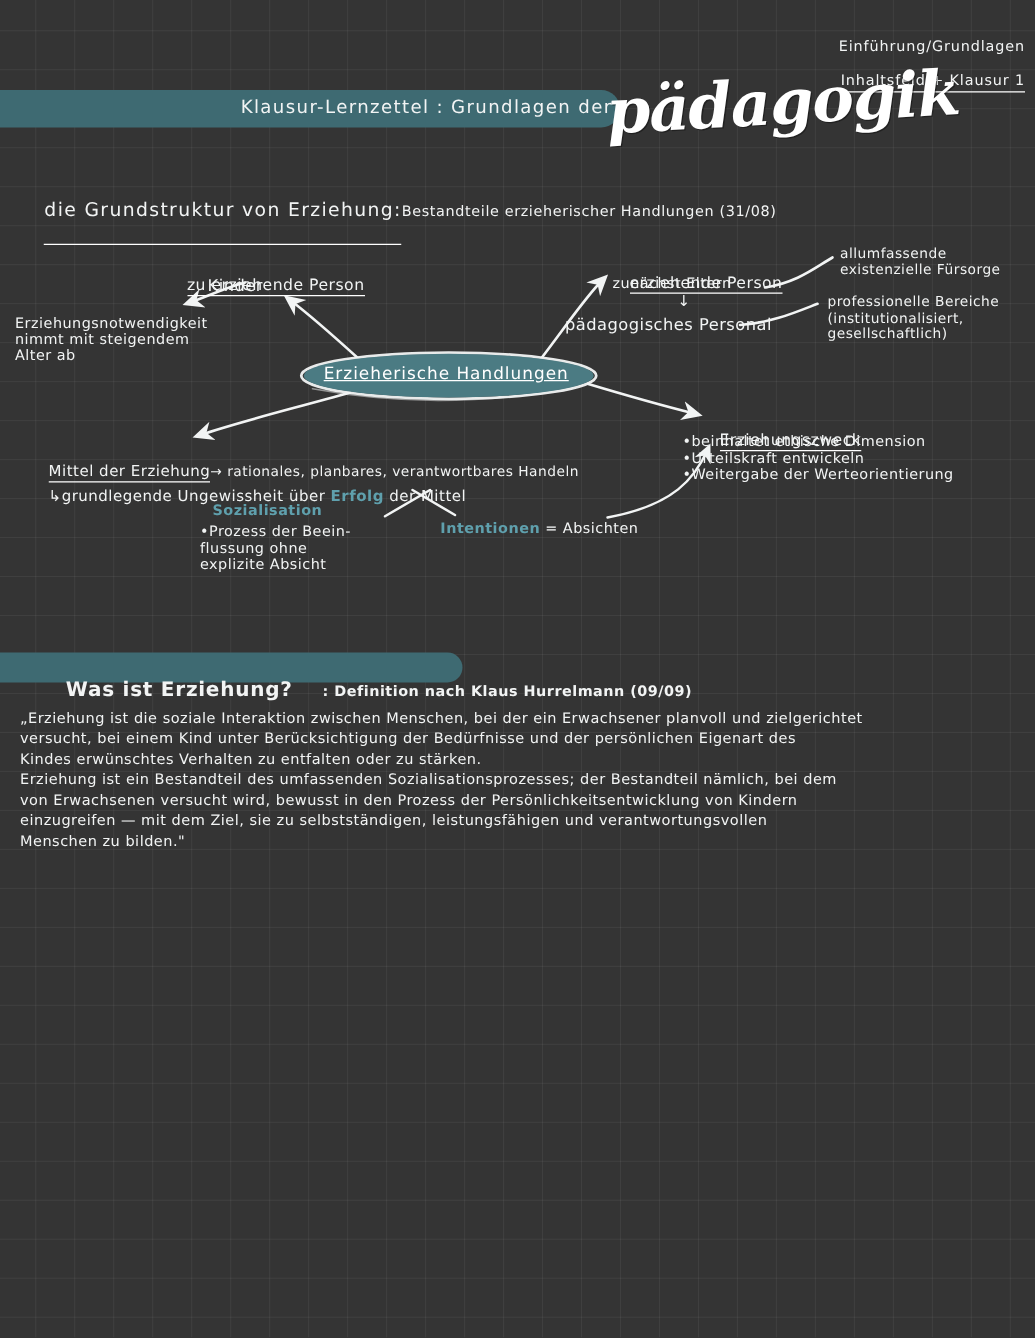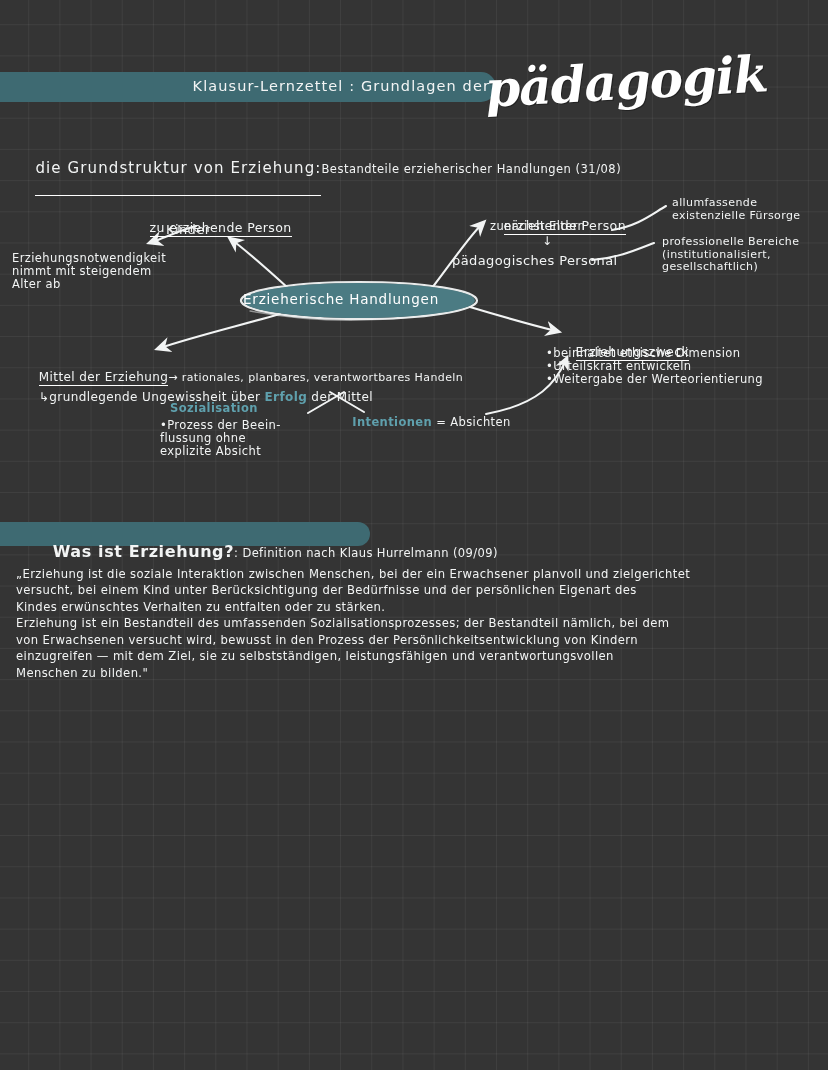--- a/index.html
+++ b/index.html
@@ -77,22 +77,22 @@
 
   #m-fuersorge{left:672px;top:197px;font-size:11px;}
   #m-profber{left:662px;top:236px;font-size:11px;}
 
   
   #ellipse{
     position:absolute;left:243px;top:283px;width:232px;height:35px;
     background:#4b7b83;border-radius:50%/50%;
   }
   #ellipse-label{
-    position:absolute;left:243px;top:292px;width:212px;text-align:left;
-    font-size:13.5px;letter-spacing:.8px;color:#ffffff;
+    position:absolute;left:243px;top:292px;width:212px;text-align:right;
+    font-size:13.5px;letter-spacing:.8px;color:#ffffff;text-decoration:underline;
   }
 
   
   #m-mittel{left:22px;top:356px;font-size:12px;}
   #m-mittel .head{border-bottom:1.6px solid #ffffff;padding-bottom:1px;}
   #m-mittel .arrow{font-size:11px;}
   #m-unge{left:22px;top:376px;font-size:12px;}
   .teal{color:#5fa0ad;font-weight:bold;}
 
   #m-sozi-h{left:170px;top:402px;font-size:11.5px;}
@@ -103,21 +103,21 @@
   #m-zweck-h{left:558px;top:330px;font-size:12.5px;}
   #m-zweck-b{left:546px;top:347px;font-size:11.5px;}
 
   
   #sec2wrap{position:absolute;left:0;top:522px;}
   #sec2-hl{
     position:absolute;left:0;top:0;width:370px;height:24px;
     background:#3e6a72;border-top-right-radius:12px;border-bottom-right-radius:12px;
   }
   #sec2{left:28px;top:524px;font-size:16px;font-weight:bold;letter-spacing:.6px;}
-  #sec2 .sub{font-size:11.5px;font-weight:normal;letter-spacing:.4px;}
+  #sec2 .sub{font-size:11.5px;font-weight:bold;letter-spacing:.4px;margin-left:24px;}
 
   #quote{left:16px;top:566px;width:800px;font-size:11.6px;line-height:1.42;white-space:pre-wrap;}
 </style>
 </head>
 <body>
 
 <div id="page"></div>
 
 <svg class="draw" viewBox="0 0 828 1070" xmlns="http://www.w3.org/2000/svg">
   <defs>
@@ -146,20 +146,24 @@
 
     <path d="M196,226 C178,231 164,238 152,242" marker-end="url(#ah)"></path>
 
     <path d="M612,230 C638,226 652,214 666,206"></path>
     <path d="M592,260 C618,258 636,250 654,243"></path>
   </g>
 </svg>
 
 <div class="layer">
 
+  <div class="hw" id="hdr">
+    <div>Einführung/Grundlagen</div>
+    <div class="l2">Inhaltsfeld + Klausur 1</div>
+  </div>
 
   <div id="banner"></div>
   <div class="hw" id="banner-label">Klausur-Lernzettel : Grundlagen der</div>
   <div id="brand">pädagogik</div>
 
   <div class="hw" id="sec1">
     <span class="main">die Grundstruktur von Erziehung:</span><span class="sub">Bestandteile erzieherischer Handlungen (31/08)</span>
   </div>
 
   <div class="hw" id="m-zuPerson">

